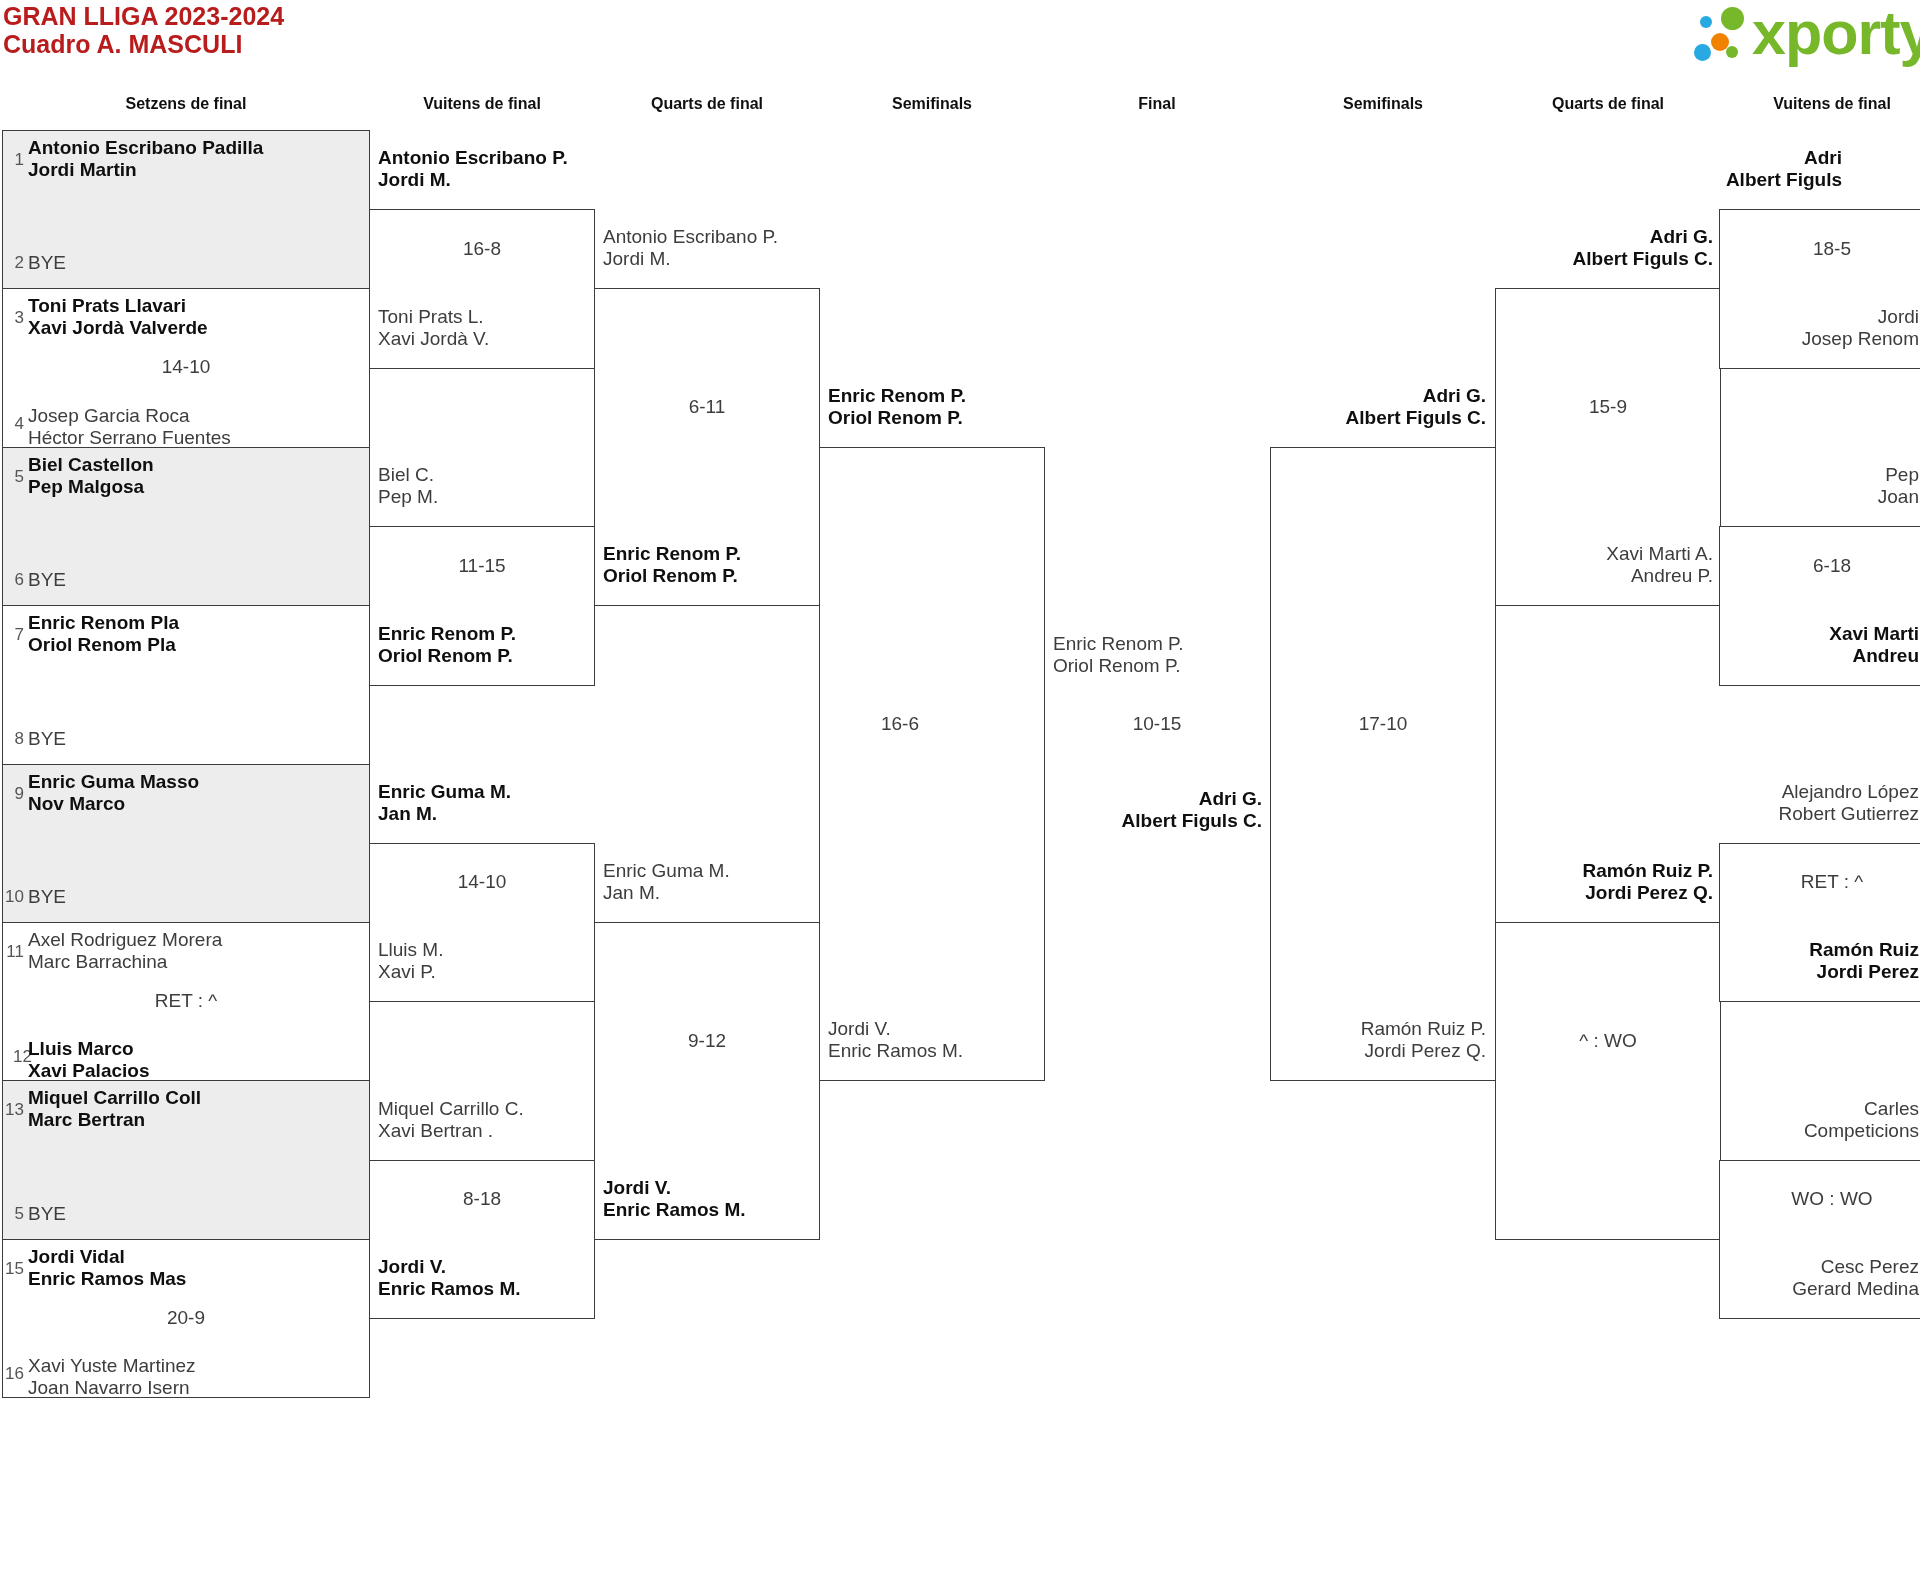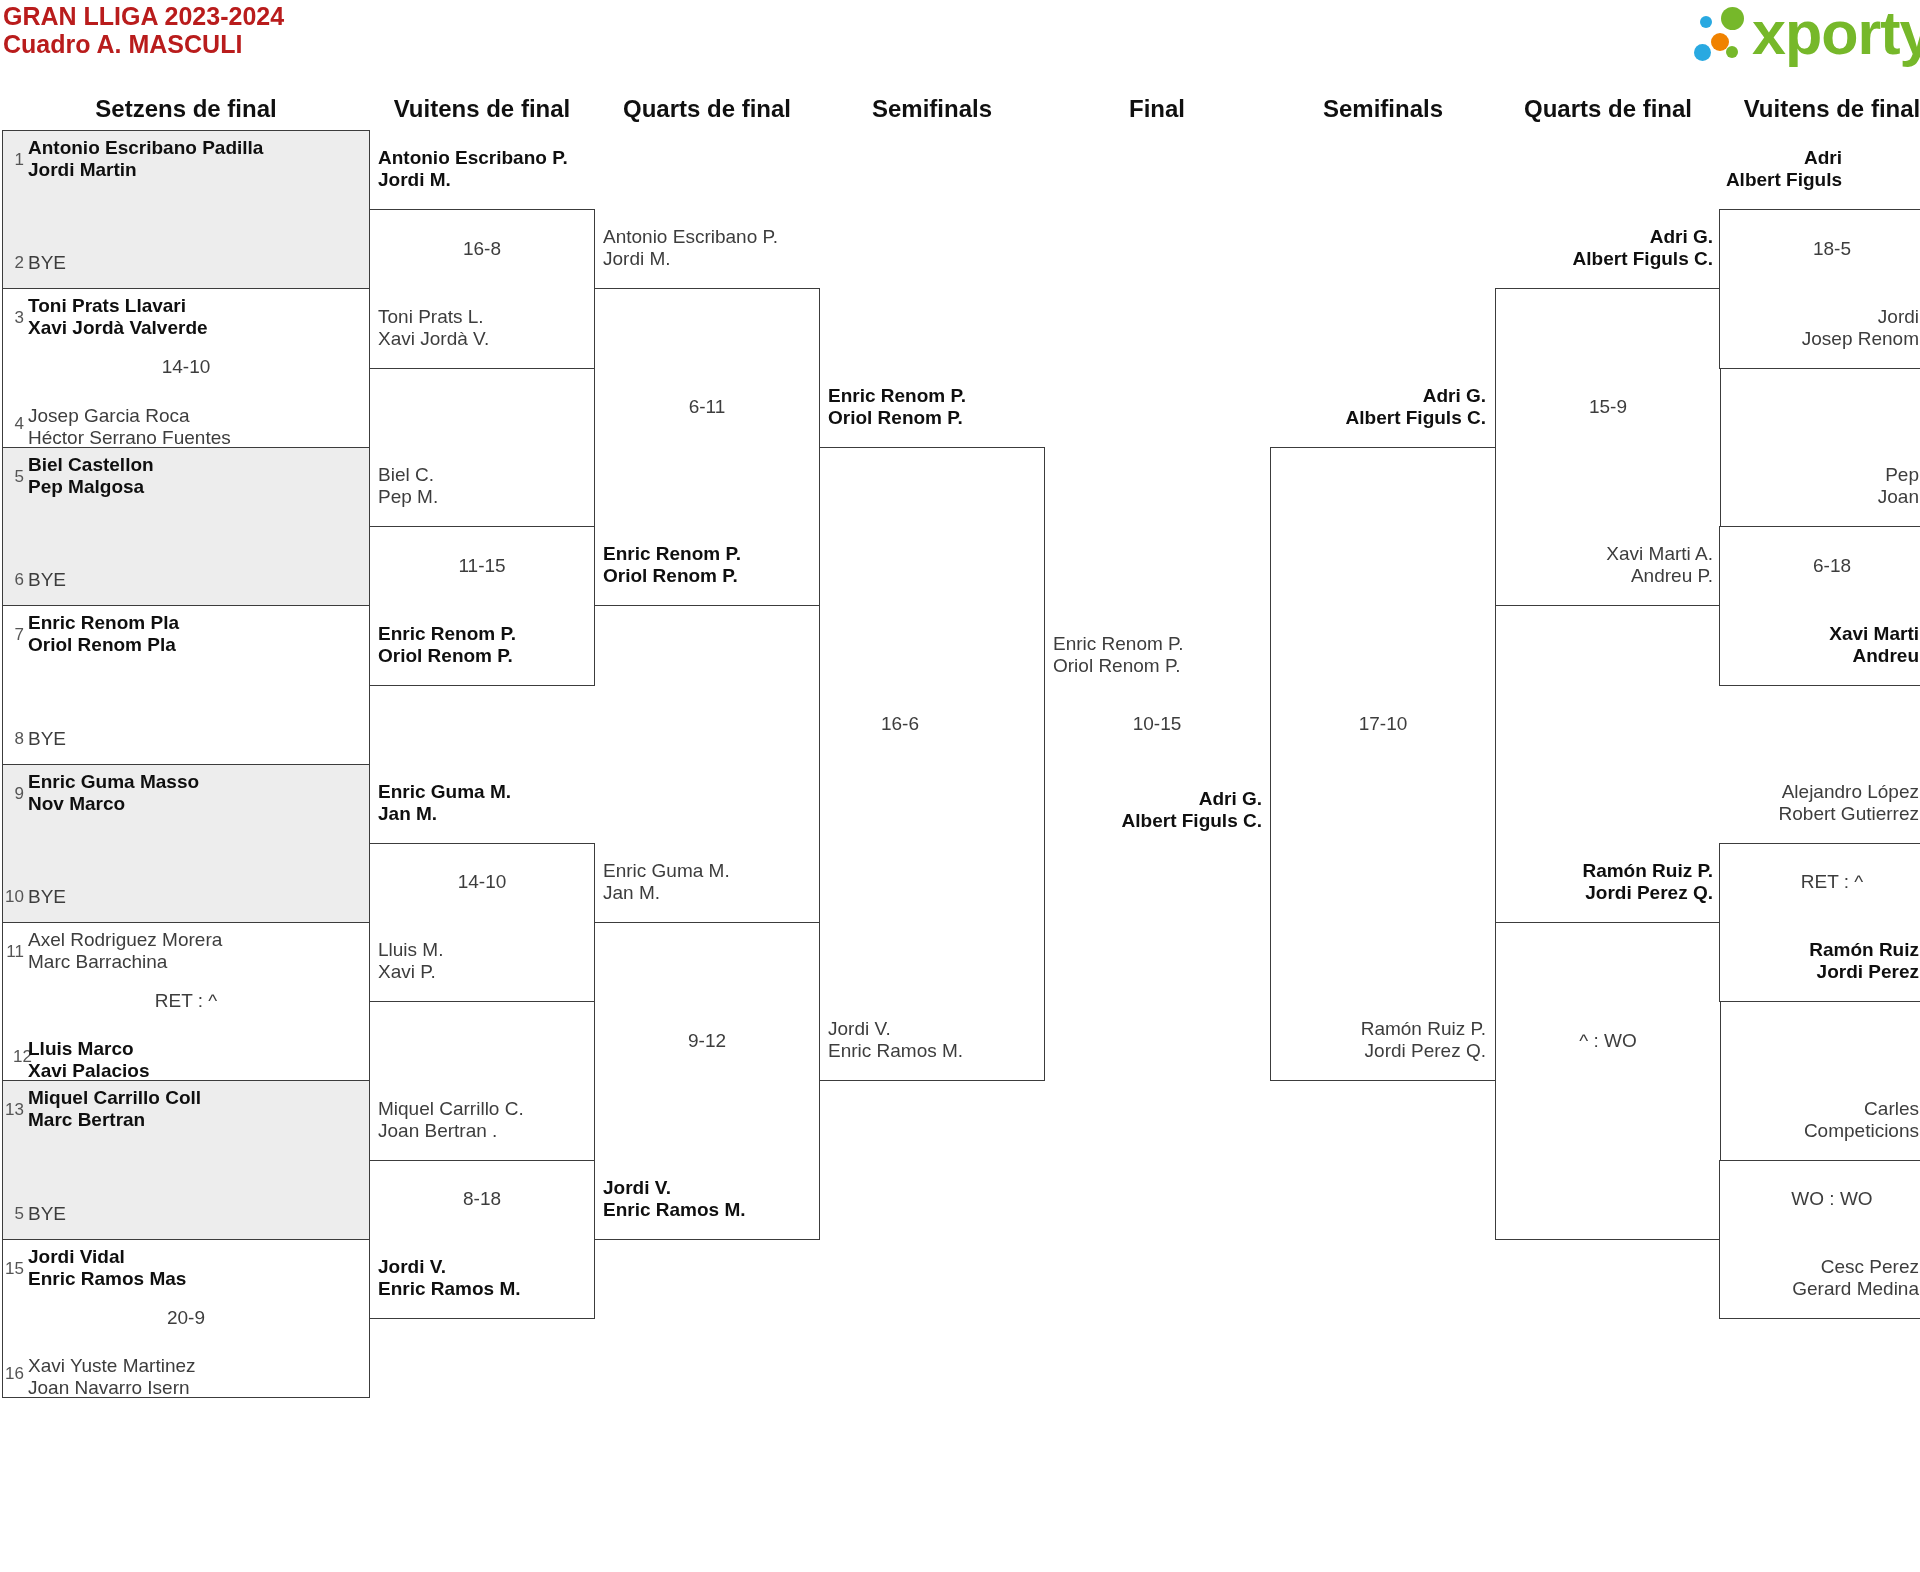--- a/index.html
+++ b/index.html
@@ -1,21 +1,21 @@
 <!DOCTYPE html>
 <html><head>
 <meta charset="utf-8">
 <style>
   html,body{margin:0;padding:0;}
   body{
     width:1920px;height:1572px;position:relative;overflow:hidden;background:#ffffff;
     font-family:"Liberation Sans",sans-serif;color:#222;
   }
   .title{position:absolute;left:3px;top:2px;font-size:25px;line-height:28px;font-weight:700;color:#b91c1c;white-space:nowrap;}
-  .hdr{position:absolute;top:95px;width:226px;text-align:center;font-size:24px;font-weight:700;color:#101010;white-space:nowrap;}
+  .hdr{position:absolute;top:95px;width:226px;text-align:center;font-size:16px;font-weight:700;color:#101010;white-space:nowrap;}
   .box{position:absolute;box-sizing:border-box;border:1px solid #3c3c3c;background:#ffffff;}
   .grey{background:#ededed;}
   .name{position:absolute;font-size:19px;line-height:22px;color:#3d3d3d;white-space:nowrap;}
   .name.b{font-weight:700;color:#0f0f0f;}
   .ra{text-align:right;}
   .seed{position:absolute;width:20px;text-align:right;font-size:17px;line-height:22px;color:#555;}
   .score{position:absolute;width:120px;text-align:center;font-size:19px;line-height:22px;color:#3d3d3d;}
   .dot{position:absolute;border-radius:50%;}
   .logo-text{position:absolute;left:1752px;top:5px;font-size:61px;line-height:56px;font-weight:800;letter-spacing:-1px;color:#76b82a;white-space:nowrap;}
 </style>
@@ -175,21 +175,21 @@
     <div>Jan M.</div>
   </div>
 <div class="score" style="left:422px;top:871px">14-10</div>
 <div class="name" style="left:378px;top:939px">
     <div>Lluis M.</div>
     <div>Xavi P.</div>
   </div>
 
 <div class="name" style="left:378px;top:1098px">
     <div>Miquel Carrillo C.</div>
-    <div>Joan Bertran .</div>
+    <div>Xavi Bertran .</div>
   </div>
 <div class="score" style="left:422px;top:1188px">8-18</div>
 <div class="name b" style="left:378px;top:1256px">
     <div>Jordi V.</div>
     <div>Enric Ramos M.</div>
   </div>
 
 <div class="name" style="left:603px;top:226px">
     <div>Antonio Escribano P.</div>
     <div>Jordi M.</div>

